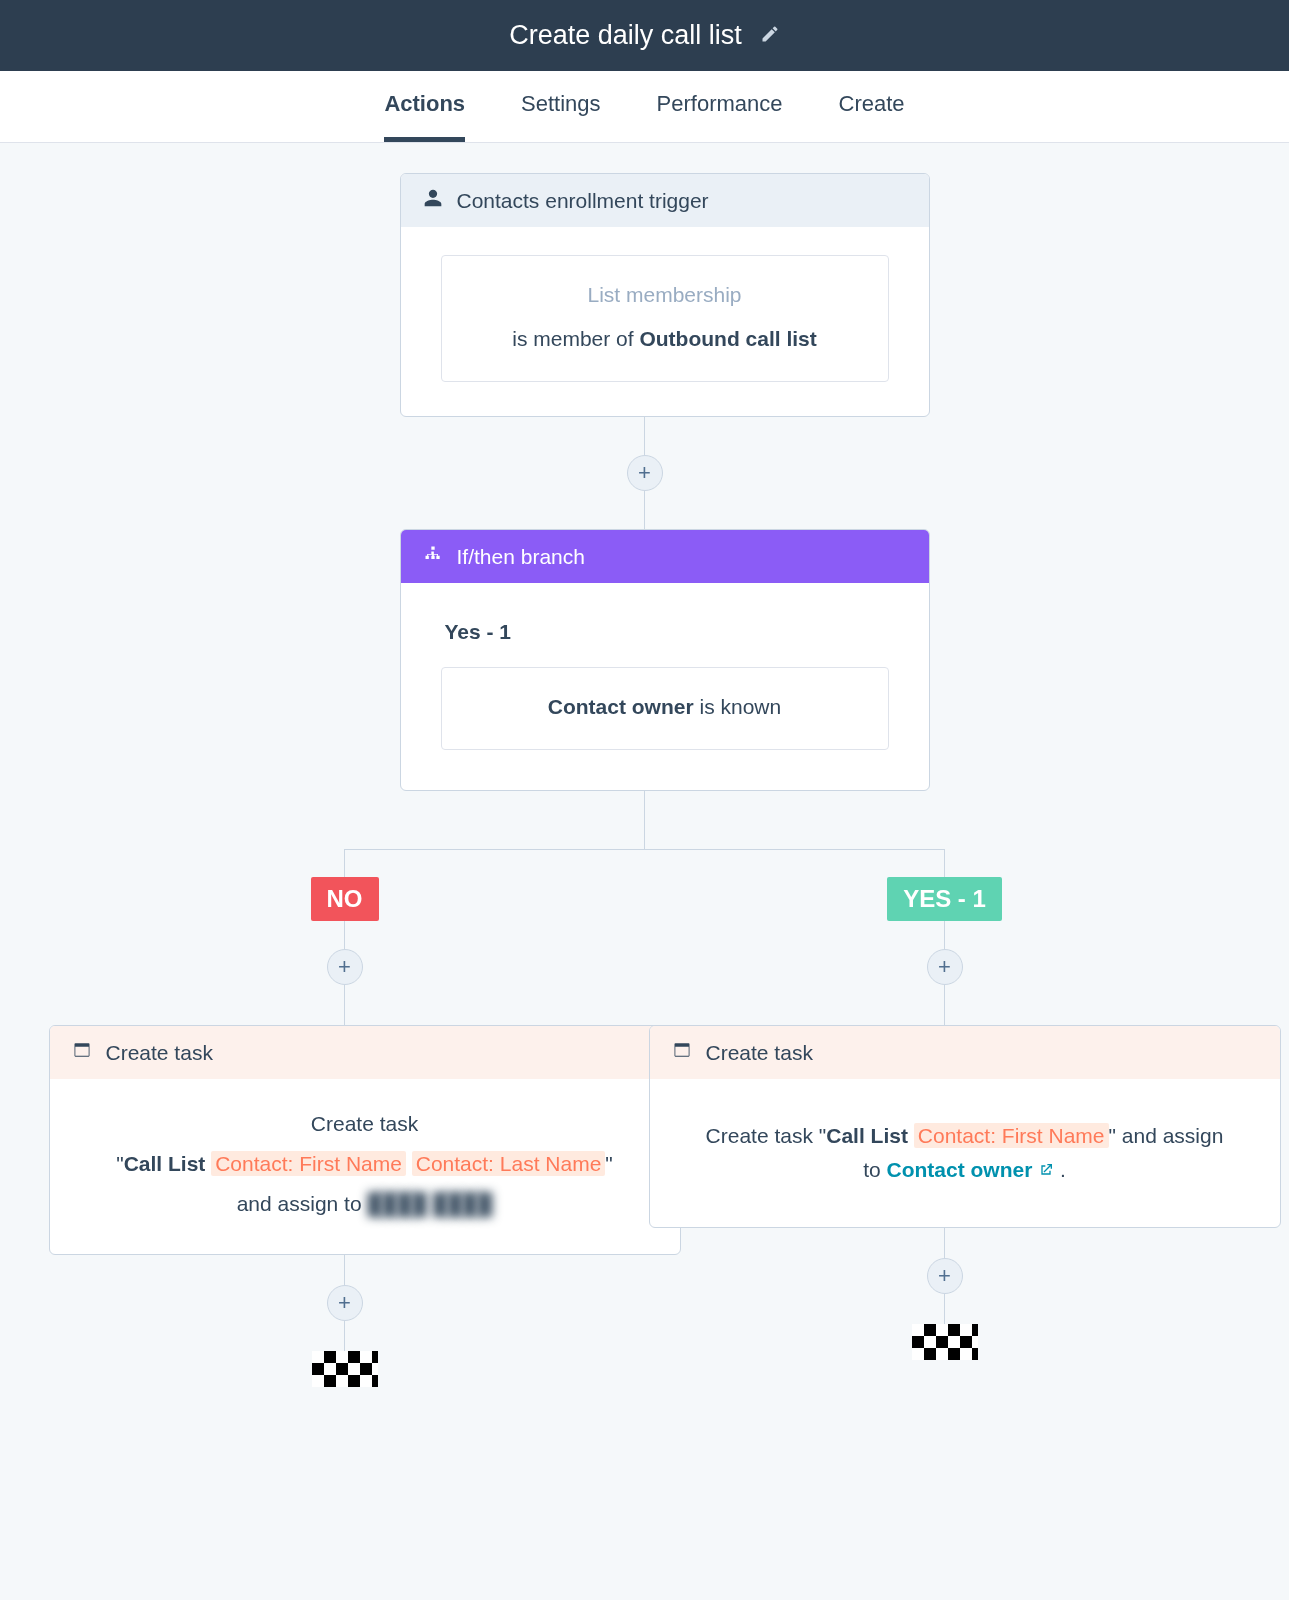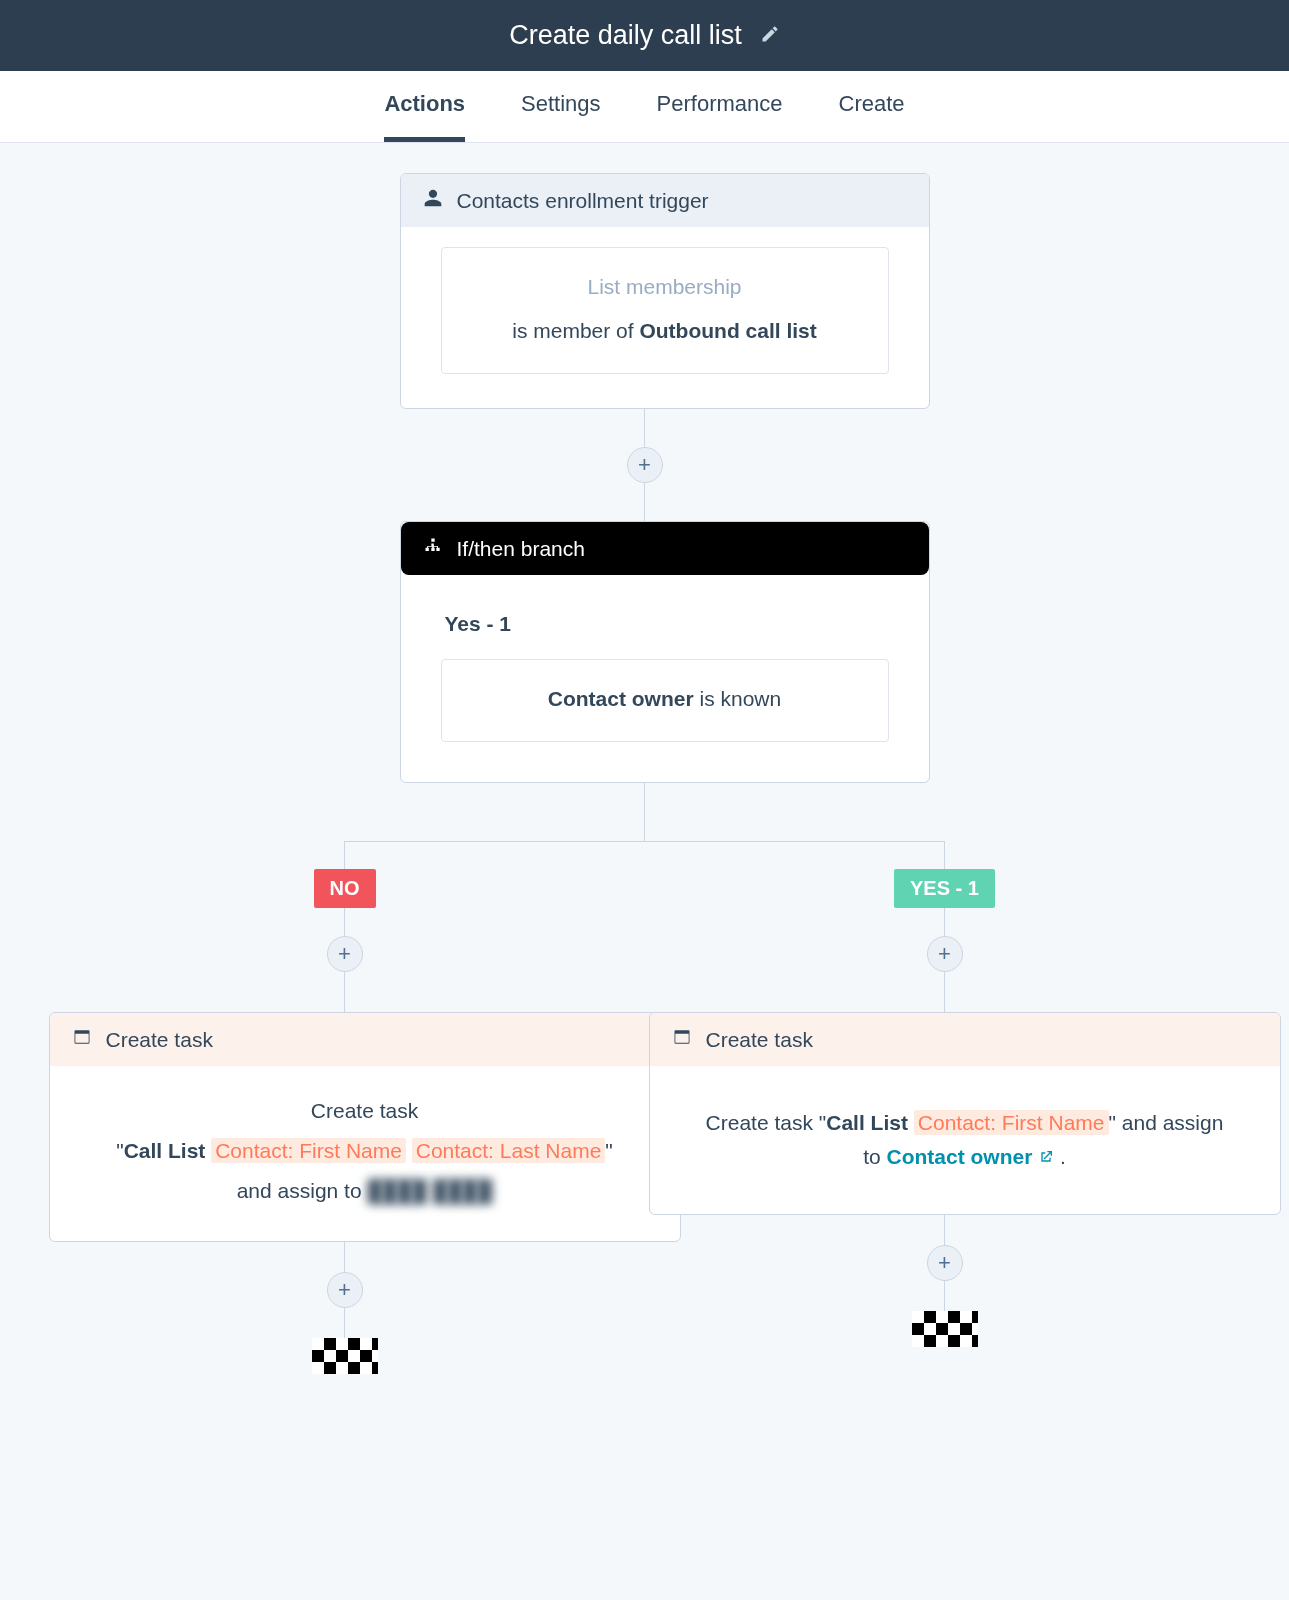--- a/index.html
+++ b/index.html
@@ -56,24 +56,24 @@
     margin-left: 40px;
   }
   .card-header {
     display: flex;
     align-items: center;
     gap: 14px;
     padding: 14px 22px;
     font-size: 21px;
   }
   .trigger-header { background: #eaf0f6; color: #33475b; }
-  .branch-header { background: #000000; color: #fff; border-radius: 8px; }
+  .branch-header { background: #8b5cf6; color: #fff; }
   .task-header   { background: #fdf1ec; color: #33475b; }
   .card-body {
-    padding: 20px 40px 34px;
+    padding: 28px 40px 34px;
     text-align: center;
     font-size: 21px;
     line-height: 1.6;
   }
   .inner-box {
     border: 1px solid #dfe3eb;
     border-radius: 4px;
     padding: 22px 20px 26px;
     margin: 0 auto;
   }
@@ -112,21 +112,21 @@
     position: absolute;
     width: 570px;
     display: flex; flex-direction: column; align-items: center;
   }
   .branch-left  { left: 20px; }
   .branch-right { right: 20px; }
   .vstub { width: 1px; background: #cbd6e2; }
   .badge {
     padding: 8px 16px;
     font-weight: 700;
-    font-size: 20px;
+    font-size: 24px;
     border-radius: 2px;
   }
   .badge-no  { background: #f2545b; color: #fff; }
   .badge-yes { background: #5fd3b2; color: #fff; }
   .task-card { width: 632px; }
   .token {
     background: #ffeadf;
     color: #ff7a59;
     padding: 1px 4px;
     border-radius: 2px;

